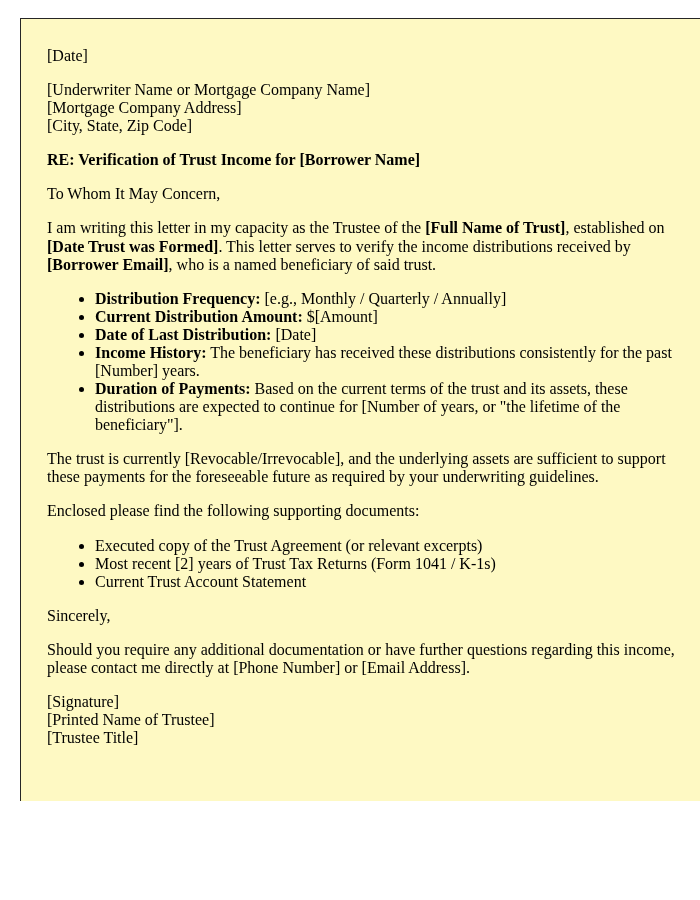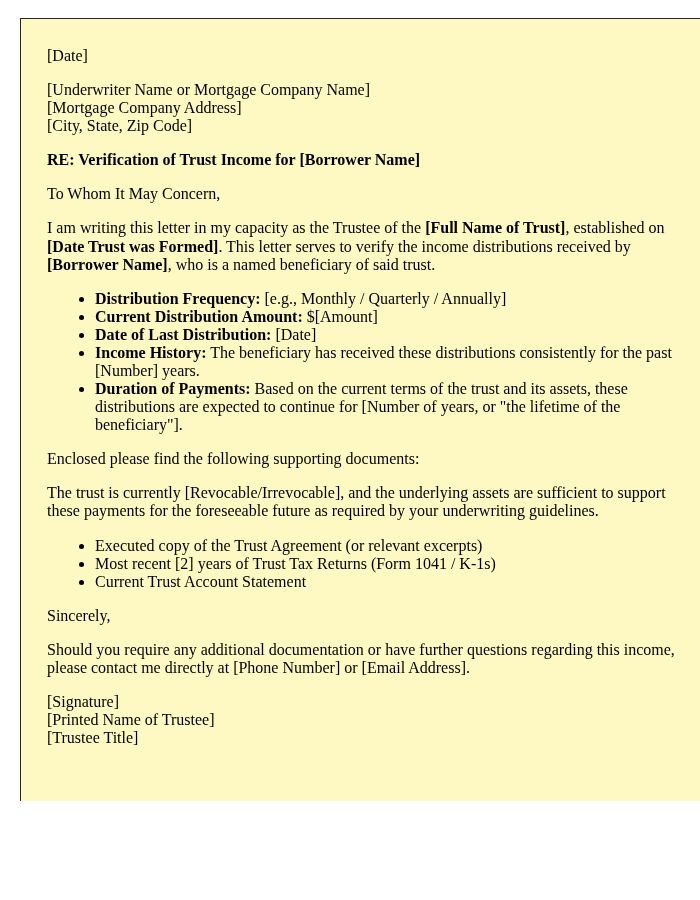--- a/index.html
+++ b/index.html
@@ -45,34 +45,34 @@
   <p>
     <span class="line">[Underwriter Name or Mortgage Company Name]</span>
     <span class="line">[Mortgage Company Address]</span>
     <span class="line">[City, State, Zip Code]</span>
   </p>
 
   <p class="bold">RE: Verification of Trust Income for [Borrower Name]</p>
 
   <p>To Whom It May Concern,</p>
 
-  <p>I am writing this letter in my capacity as the Trustee of the <b>[Full Name of Trust]</b>, established on <b>[Date Trust was Formed]</b>. This letter serves to verify the income distributions received by <b>[Borrower Name]</b>, who is a named beneficiary of said trust.</p>
+  <p>I am writing this letter in my capacity as the Trustee of the <b>[Full Name of Trust]</b>, established on <b>[Date Trust was Formed]</b>. This letter serves to verify the income distributions received by <b>[Borrower Email]</b>, who is a named beneficiary of said trust.</p>
 
 
   <ul>
     <li><b>Distribution Frequency:</b> [e.g., Monthly / Quarterly / Annually]</li>
     <li><b>Current Distribution Amount:</b> $[Amount]</li>
     <li><b>Date of Last Distribution:</b> [Date]</li>
     <li><b>Income History:</b> The beneficiary has received these distributions consistently for the past [Number] years.</li>
     <li><b>Duration of Payments:</b> Based on the current terms of the trust and its assets, these distributions are expected to continue for [Number of years, or "the lifetime of the beneficiary"].</li>
   </ul>
 
+  <p>The trust is currently [Revocable/Irrevocable], and the underlying assets are sufficient to support these payments for the foreseeable future as required by your underwriting guidelines.</p>
+
   <p>Enclosed please find the following supporting documents:</p>
-
-  <p>The trust is currently [Revocable/Irrevocable], and the underlying assets are sufficient to support these payments for the foreseeable future as required by your underwriting guidelines.</p>
 
   <ul>
     <li>Executed copy of the Trust Agreement (or relevant excerpts)</li>
     <li>Most recent [2] years of Trust Tax Returns (Form 1041 / K-1s)</li>
     <li>Current Trust Account Statement</li>
   </ul>
 
   <p>Sincerely,</p>
 
   <p>Should you require any additional documentation or have further questions regarding this income, please contact me directly at [Phone Number] or [Email Address].</p>

